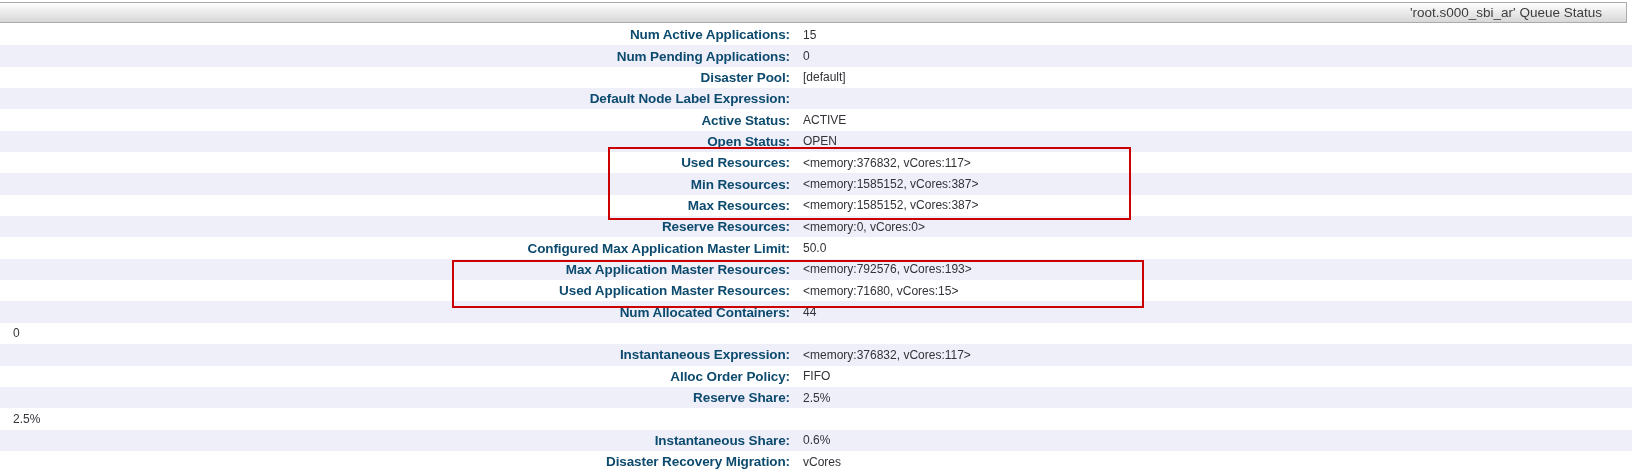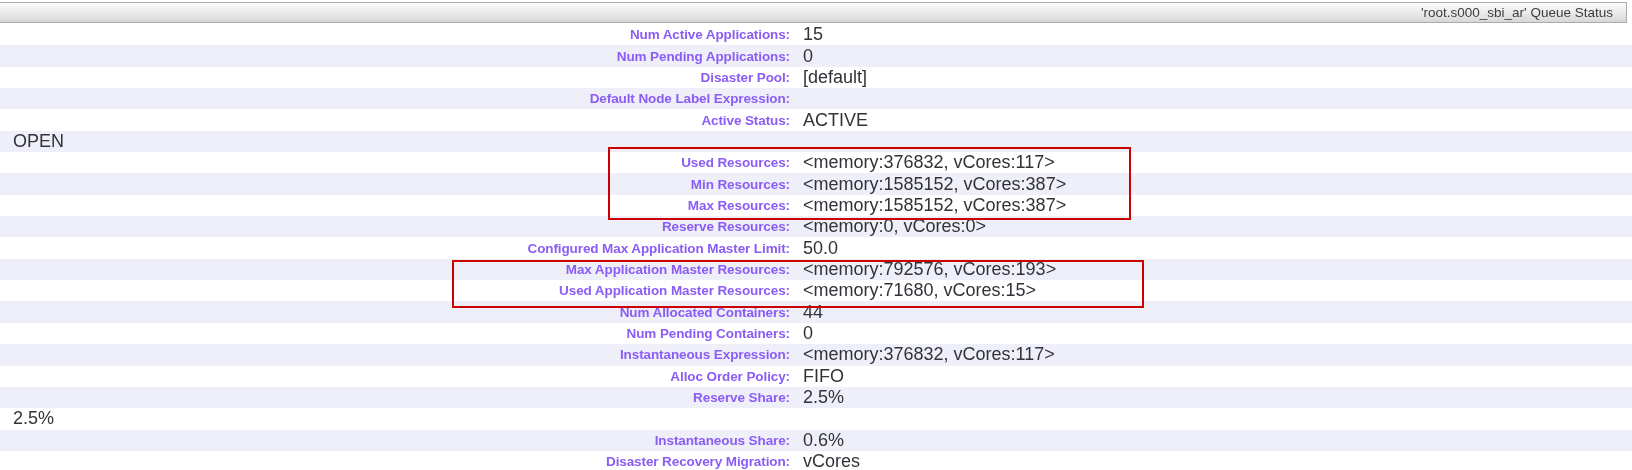--- a/index.html
+++ b/index.html
@@ -15,21 +15,21 @@
   .header-bar {
     position: absolute;
     top: 2px; left: 0; right: 5px;
     height: 19px;
     background: linear-gradient(#fefefe, #d7d7d7);
     border: 1px solid #ababab;
     border-left: none;
     display: flex;
     align-items: center;
     justify-content: flex-end;
-    padding-right: 13px;
+    padding-right: 24px;
     font-size: 13.5px;
     color: #3d3d3d;
   }
 
   
   .status-table {
     position: absolute;
     top: 24px; left: 0;
     width: 1632px;
   }
@@ -40,26 +40,26 @@
     background: #ffffff;
   }
   .status-row:nth-child(even) { background: #efeffa; }
   .label-cell {
     width: 790px;
     flex: 0 0 790px;
     text-align: right;
     font-weight: bold;
     font-size: 13.5px;
     letter-spacing: -0.1px;
-    color: #8b5cf6;
+    color: #0c4a6e;
     white-space: pre;
   }
   .value-cell {
     padding-left: 13px;
-    font-size: 18px;
+    font-size: 12px;
     color: #323238;
     white-space: pre;
     text-align: right;
   }
 
   
   .annotation-box {
     position: absolute;
     box-sizing: border-box;
     border: 2px solid #cc0000;
@@ -91,20 +91,21 @@
   </div>
     <div class="status-row">
     <span class="label-cell">Default Node Label Expression:</span>
     <span class="value-cell"></span>
   </div>
     <div class="status-row">
     <span class="label-cell">Active Status:</span>
     <span class="value-cell">ACTIVE</span>
   </div>
     <div class="status-row">
+    <span class="label-cell">Open Status:</span>
     <span class="value-cell">OPEN</span>
   </div>
     <div class="status-row">
     <span class="label-cell">Used Resources:</span>
     <span class="value-cell">&lt;memory:376832, vCores:117&gt;</span>
   </div>
     <div class="status-row">
     <span class="label-cell">Min Resources:</span>
     <span class="value-cell">&lt;memory:1585152, vCores:387&gt;</span>
   </div>
@@ -126,21 +127,20 @@
   </div>
     <div class="status-row">
     <span class="label-cell">Used Application Master Resources:</span>
     <span class="value-cell">&lt;memory:71680, vCores:15&gt;</span>
   </div>
     <div class="status-row">
     <span class="label-cell">Num Allocated Containers:</span>
     <span class="value-cell">44</span>
   </div>
     <div class="status-row">
-    <span class="label-cell">Num Pending Containers:</span>
     <span class="value-cell">0</span>
   </div>
     <div class="status-row">
     <span class="label-cell">Instantaneous Expression:</span>
     <span class="value-cell">&lt;memory:376832, vCores:117&gt;</span>
   </div>
     <div class="status-row">
     <span class="label-cell">Alloc Order Policy:</span>
     <span class="value-cell">FIFO</span>
   </div>

